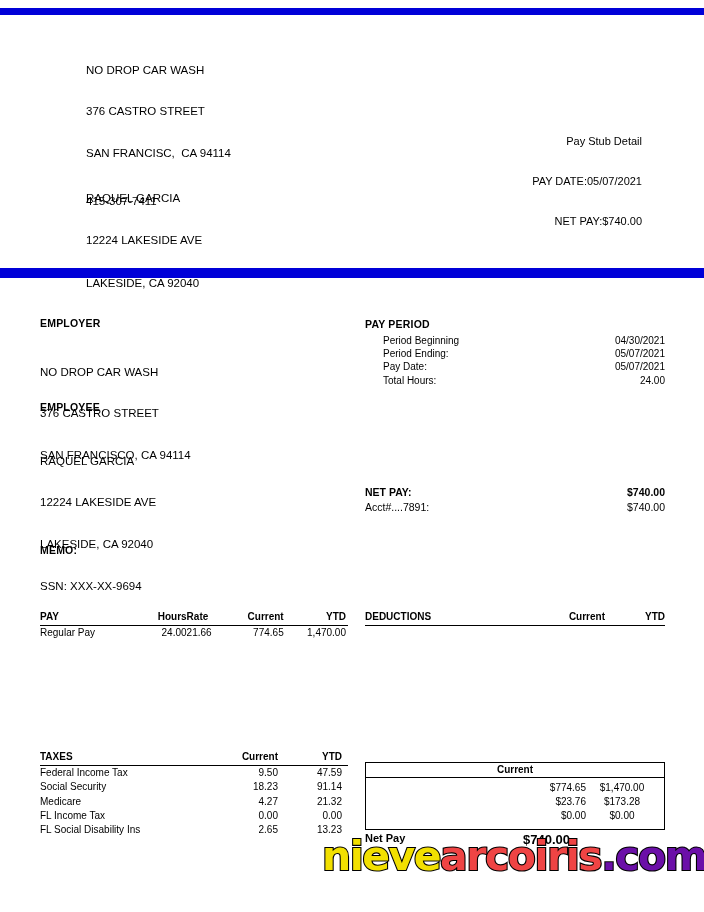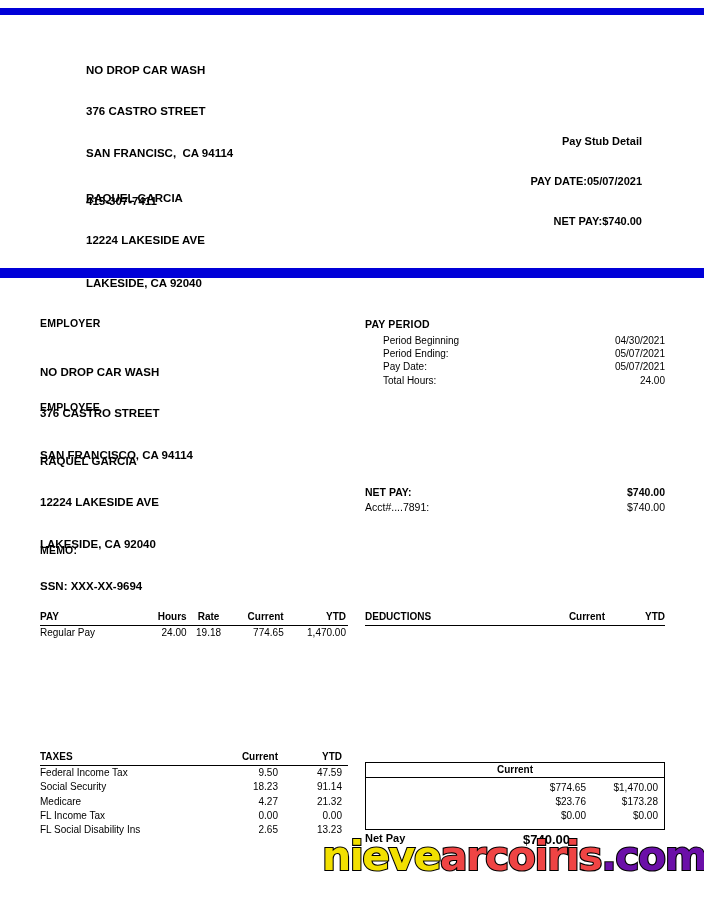--- a/index.html
+++ b/index.html
@@ -19,21 +19,21 @@
     height: 912px;
     background: #ffffff;
   }
 
   
   .blue-rule { position: absolute; left: 0; width: 704px; background: #0000d8; }
   #rule-top    { top: 8px;   height: 7px; }
   #rule-mid    { top: 268px; height: 10px; }
 
   
-  .t   { position: absolute; white-space: pre; line-height: 1.12; font-weight: bold; }
+  .t   { position: absolute; white-space: pre; line-height: 1.12; }
   .b   { font-weight: bold; }
 
   
   #voucher-company  { left: 86px; top: 38px;  font-size: 11.5px; }
   #voucher-company div { margin-bottom: 3px; }
   #voucher-company .phone { margin-top: 6px; }
 
   #voucher-detail   { left: 430px; top: 110px; width: 212px; font-size: 11px; text-align: right; }
   #voucher-detail div { margin-bottom: 3px; }
 
@@ -70,21 +70,21 @@
   
   .tbl { position: absolute; font-size: 10px; }
   .tbl .hdr { font-weight: bold; border-bottom: 1.4px solid #000; padding-bottom: 1px; }
   .tbl .row { display: flex; line-height: 1.42; }
   .tbl .row > div { overflow: hidden; white-space: nowrap; }
 
   
   #pay-table { left: 40px; top: 610px; width: 308px; }
   #pay-table .c-name  { width: 104px; }
   #pay-table .c-hours { width: 56px;  text-align: right; }
-  #pay-table .c-rate  { width: 48px;  text-align: center; }
+  #pay-table .c-rate  { width: 48px;  text-align: left; }
   #pay-table .c-cur   { width: 58px;  text-align: right; }
   #pay-table .c-ytd   { width: 70px;  text-align: right; padding-right: 2px; }
 
   
   #ded-table { left: 365px; top: 610px; width: 300px; }
   #ded-table .c-name { width: 170px; }
   #ded-table .c-cur  { width: 70px; text-align: right; }
   #ded-table .c-ytd  { width: 60px; text-align: right; }
 
   
@@ -99,21 +99,21 @@
     border: 1.6px solid #000; font-size: 10px; background: #fff;
   }
   #summary-box .sum-head {
     text-align: center; font-weight: bold; border-bottom: 1.6px solid #000;
     padding: 1px 0 2px 0;
   }
   #summary-box .sum-body { padding: 3px 0 5px 0; }
   #summary-box .sum-row { display: flex; line-height: 1.42; }
   #summary-box .sum-label { width: 120px; padding-left: 4px; }
   #summary-box .sum-cur   { width: 100px; text-align: right; }
-  #summary-box .sum-ytd   { width: 76px;  text-align: right; padding-right: 4px; }
+  #summary-box .sum-ytd   { width: 76px;  text-align: center; padding-right: 4px; }
 
   
   #netpay-footer {
     position: absolute; left: 365px; top: 832px; width: 300px;
     font-size: 11px; font-weight: bold; display: flex;
   }
   #netpay-footer .nf-label { width: 150px; }
   #netpay-footer .nf-val   { width: 150px; text-align: left; padding-left: 8px; font-size: 13px; }
 
   
@@ -211,21 +211,21 @@
       <div class="c-name">PAY</div>
       <div class="c-hours">Hours</div>
       <div class="c-rate">Rate</div>
       <div class="c-cur">Current</div>
       <div class="c-ytd">YTD</div>
     </div>
     <div id="pay-table-body">
         <div class="row">
           <div class="c-name">Regular Pay</div>
           <div class="c-hours">24.00</div>
-          <div class="c-rate">19.18</div>
+          <div class="c-rate">21.66</div>
           <div class="c-cur">774.65</div>
           <div class="c-ytd">1,470.00</div>
         </div>
       </div>
   </div>
 
   <div class="tbl" id="ded-table">
     <div class="row hdr">
       <div class="c-name">DEDUCTIONS</div>
       <div class="c-cur">Current</div>

